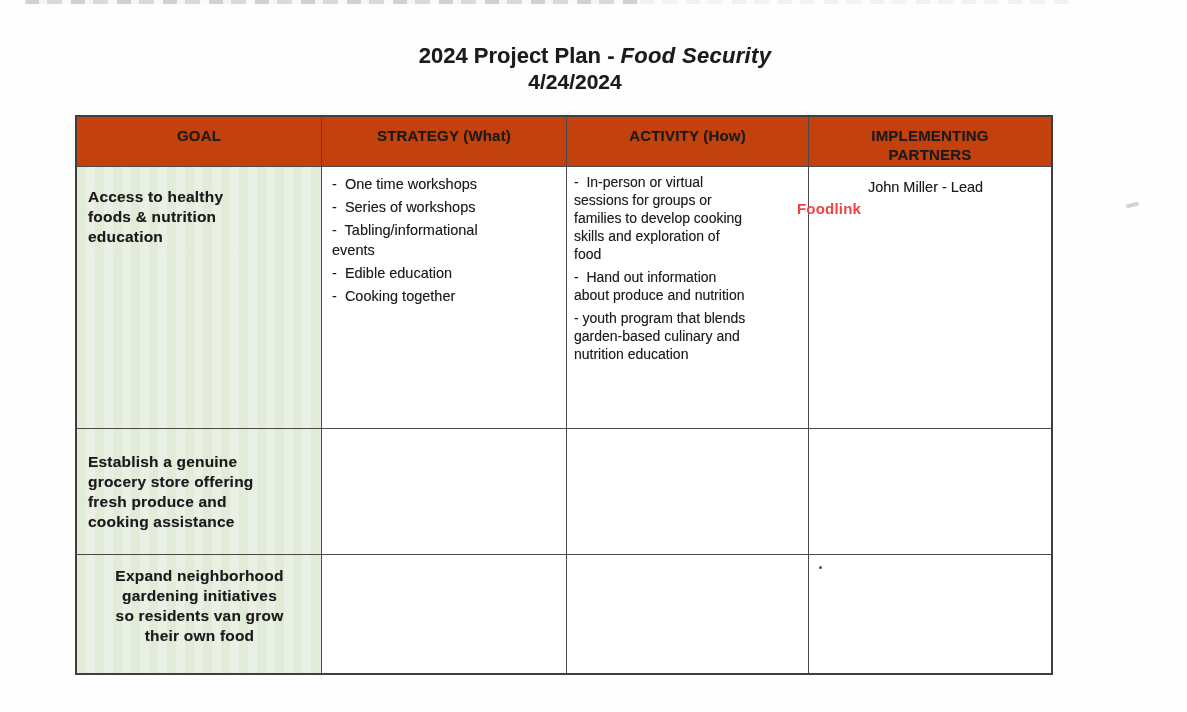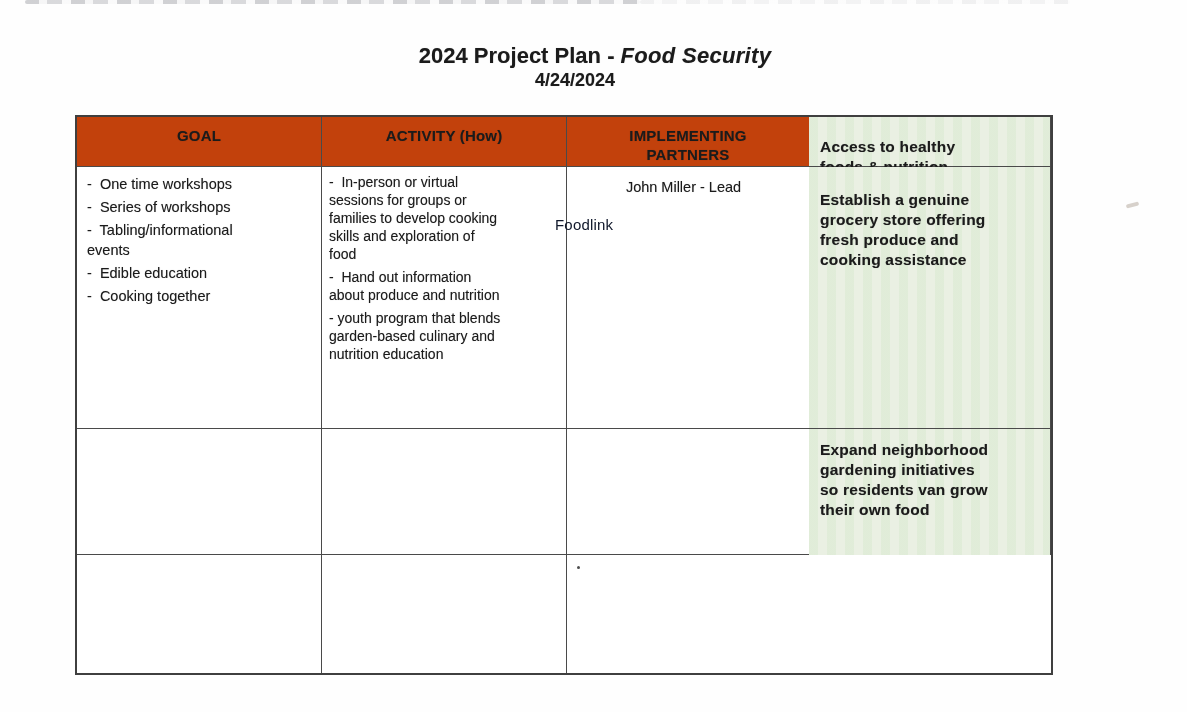--- a/index.html
+++ b/index.html
@@ -11,21 +11,21 @@
     font-family:"Liberation Sans", sans-serif;
     color:#1b1b1b;
     text-shadow:0 0 .7px rgba(30,30,30,.38);
   }
 
   
   .titleblock{position:absolute;left:0;top:40px;width:1150px;text-align:center;}
   .doc-title{font-size:27px;font-weight:bold;letter-spacing:1px;}
   .doc-subtitle{font-size:22px;font-weight:bold;margin-top:3px;padding-left:40px;}
   .doc-subtitle .em{font-style:italic;letter-spacing:.3px;}
-  .doc-date{font-size:18px;font-weight:bold;margin-top:1px;}
+  .doc-date{font-size:21px;font-weight:bold;margin-top:1px;}
 
   
   .plan-table{
     position:absolute;left:75px;top:115px;width:978px;height:560px;
     display:grid;
     grid-template-columns:245px 245px 242px 1fr;
     grid-template-rows:50px 262px 126px 1fr;
     border:2px solid #3f3f3f;
     box-sizing:border-box;
     background:#fff;
@@ -48,33 +48,33 @@
   }
   .goal{
     background-color:#eaf0e3;
     background-image:repeating-linear-gradient(90deg,
       rgba(213,232,204,.45) 0 9px, rgba(244,248,240,0) 9px 18px);
     font-weight:bold;font-size:15.5px;line-height:20px;letter-spacing:.2px;
     white-space:pre-line;
     padding:20px 10px 0 11px;
   }
   .goal.pt-b{padding-top:23px;}
-  .goal.pt-c{padding-top:11px;}
+  .goal.pt-c{padding-top:11px;text-align:center;}
 
   .strategy-cell{padding:7px 6px 0 10px;font-size:14.5px;line-height:20px;}
   .activity-cell{padding:6px 2px 0 7px;font-size:14px;line-height:18px;}
   .partners-cell{padding:12px 22px 0 13px;font-size:14.5px;line-height:17px;text-align:center;}
 
   .li{white-space:pre-wrap;margin-bottom:3px;}
   .activity-cell .li{margin-bottom:5px;}
 
   .foodlink{
     position:absolute;left:-12px;top:33px;z-index:2;
-    font-weight:normal;font-size:15px;letter-spacing:.2px;
-    text-shadow:none;color:#0f172a;margin-top:16px;
+    font-weight:bold;font-size:15px;letter-spacing:.2px;
+    text-shadow:none;color:#ef4444;
   }
 
   
   .top-smudge{
     position:absolute;left:25px;top:0;width:615px;height:4px;
     background-image:repeating-linear-gradient(90deg,
       rgba(88,90,100,.55) 0 14px, rgba(120,122,132,.12) 14px 22px,
       rgba(78,80,92,.42) 22px 37px, rgba(150,150,160,.08) 37px 46px);
     opacity:.5;border-radius:2px;
   }
@@ -98,20 +98,21 @@
   <div class="margin-mark"></div>
 
   <div class="titleblock">
     <div class="doc-subtitle"><span>2024 Project Plan - </span><span class="em">Food Security</span></div>
     <div class="doc-date">4/24/2024</div>
   </div>
 
   <div class="plan-table">
 
     <div class="cell hdr">GOAL</div>
+    <div class="cell hdr">STRATEGY (What)</div>
     <div class="cell hdr">ACTIVITY (How)</div>
     <div class="cell hdr col-last">IMPLEMENTING
 PARTNERS</div>
 
     <div class="cell goal">Access to healthy
 foods &amp; nutrition
 education</div>
     <div class="cell strategy-cell">
       <div class="li">-  One time workshops</div>
       <div class="li">-  Series of workshops</div>

